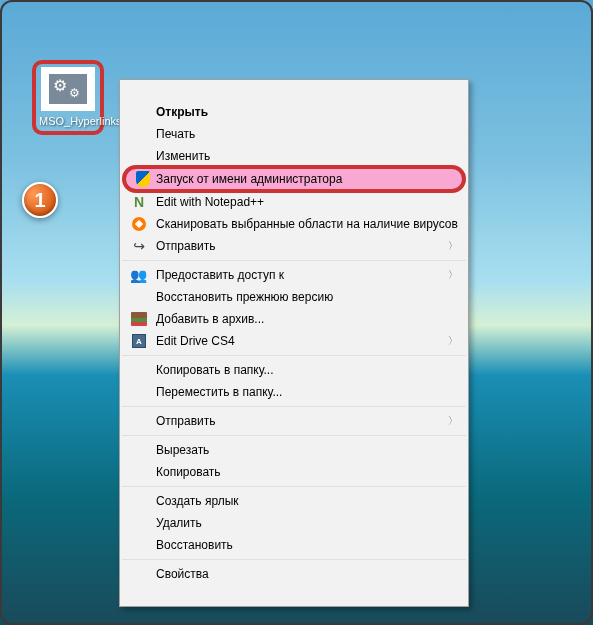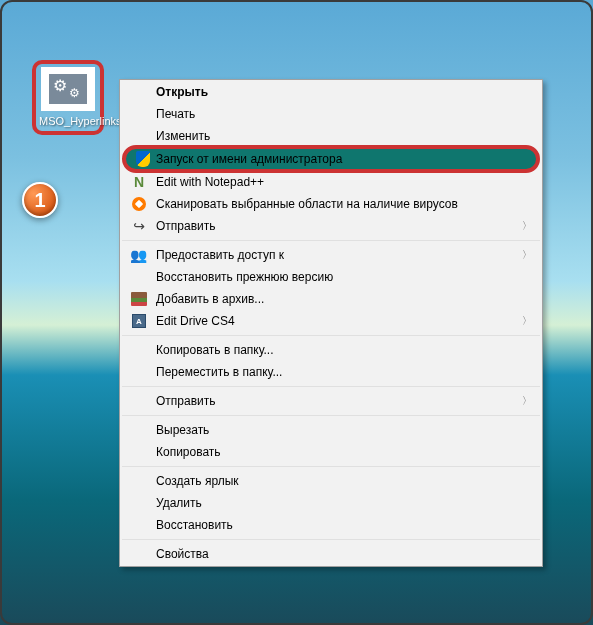--- a/index.html
+++ b/index.html
@@ -61,25 +61,25 @@
   box-shadow: 0 2px 6px rgba(0,0,0,0.4), inset 0 -2px 4px rgba(0,0,0,0.3);
   color: #fff; font-weight: bold; font-size: 20px;
   display: flex; align-items: center; justify-content: center;
 }
 .callout-1 { top: 180px; left: 20px; }
 .callout-2 { top: 145px; left: 360px; }
 
 .context-menu {
   position: absolute;
   top: 77px; left: 117px;
-  width: 424px;
+  width: 350px;
   background: #f2f2f2;
   border: 1px solid #a0a0a0;
   box-shadow: 3px 3px 5px rgba(0,0,0,0.3);
-  padding: 1px 2px;
+  padding: 21px 2px;
 }
 .menu-item {
   display: flex;
   align-items: center;
   height: 22px;
   padding: 0 20px 0 34px;
   position: relative;
   white-space: nowrap;
   cursor: default;
 }
@@ -95,21 +95,21 @@
   left: 8px; width: 18px; height: 18px;
   display: flex; align-items: center; justify-content: center;
   font-size: 14px;
 }
 .highlight-red {
   border: 4px solid #cc3333;
   border-radius: 16px;
   margin: -2px 0;
   padding-left: 30px;
   height: 28px;
-  background: #0f766e;
+  background: #f9a8d4;
   align-items: center;
 }
 
 .shield-icon {
   width: 14px; height: 16px;
   background: linear-gradient(135deg, #0066cc 50%, #ffcc00 50%);
   border-radius: 2px 2px 6px 6px;
 }
 .npp-icon { color: #5a8a3a; font-weight: bold; font-size: 11px; }
 .avast-icon {

